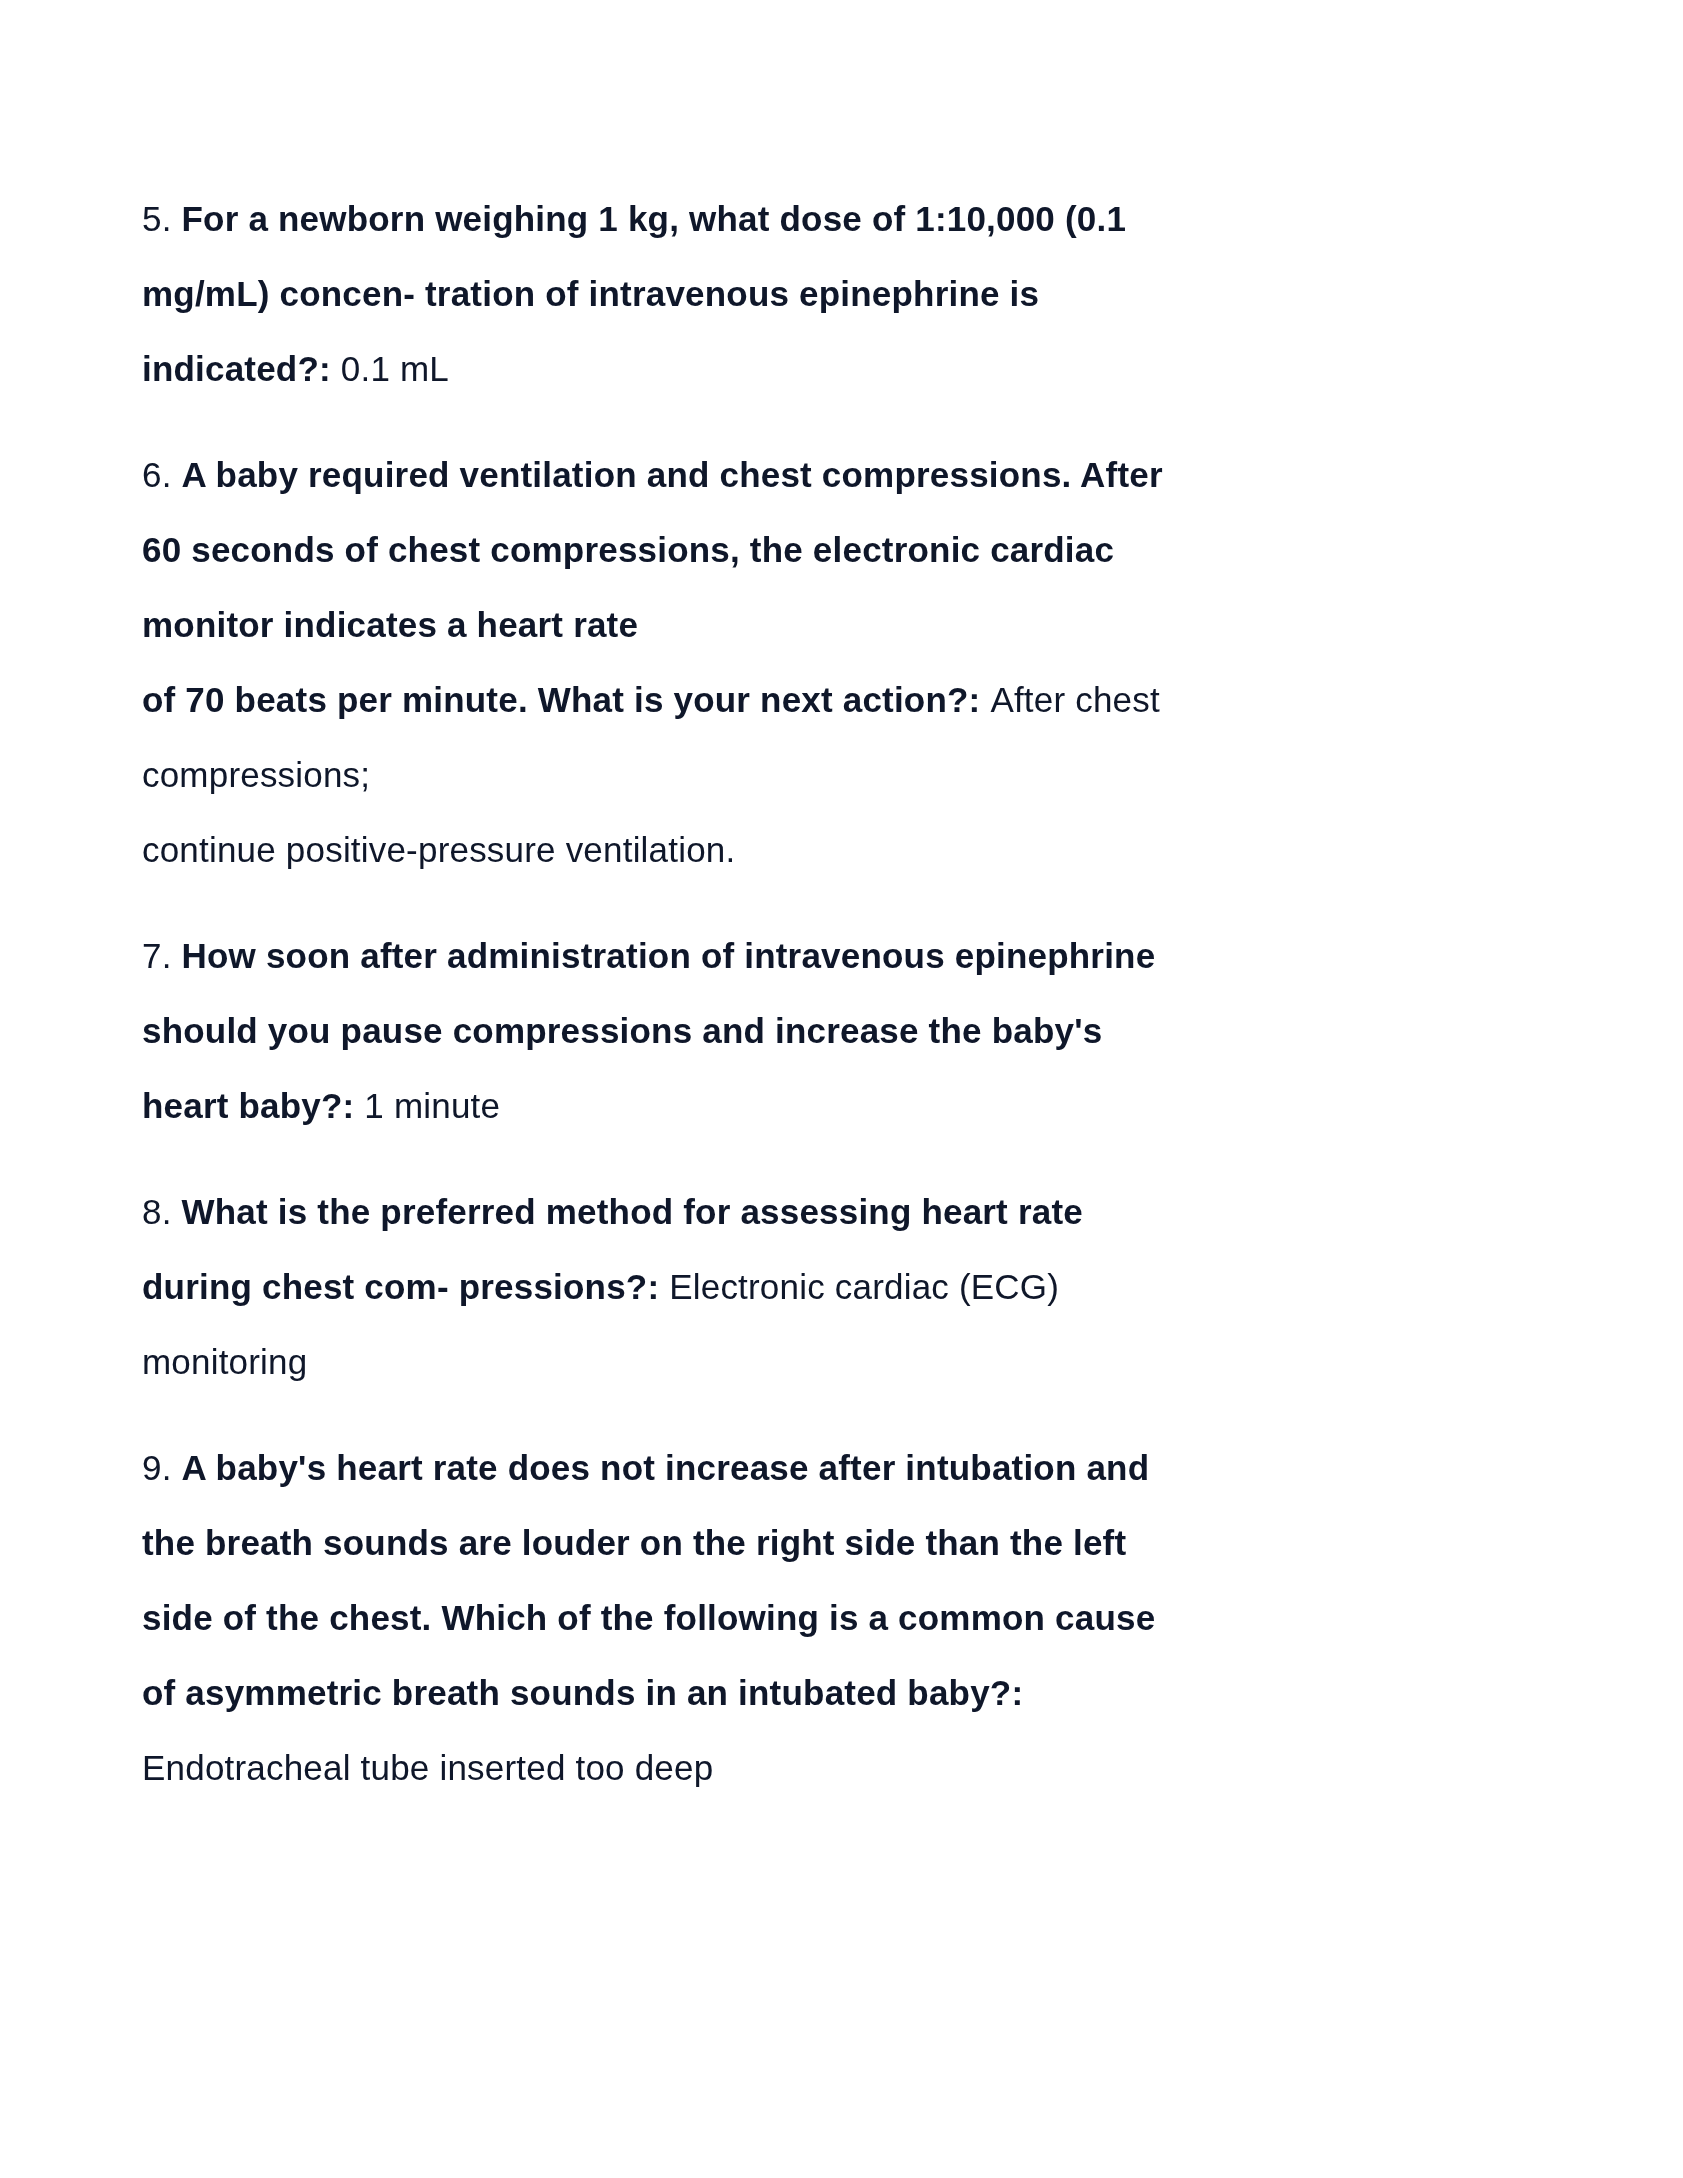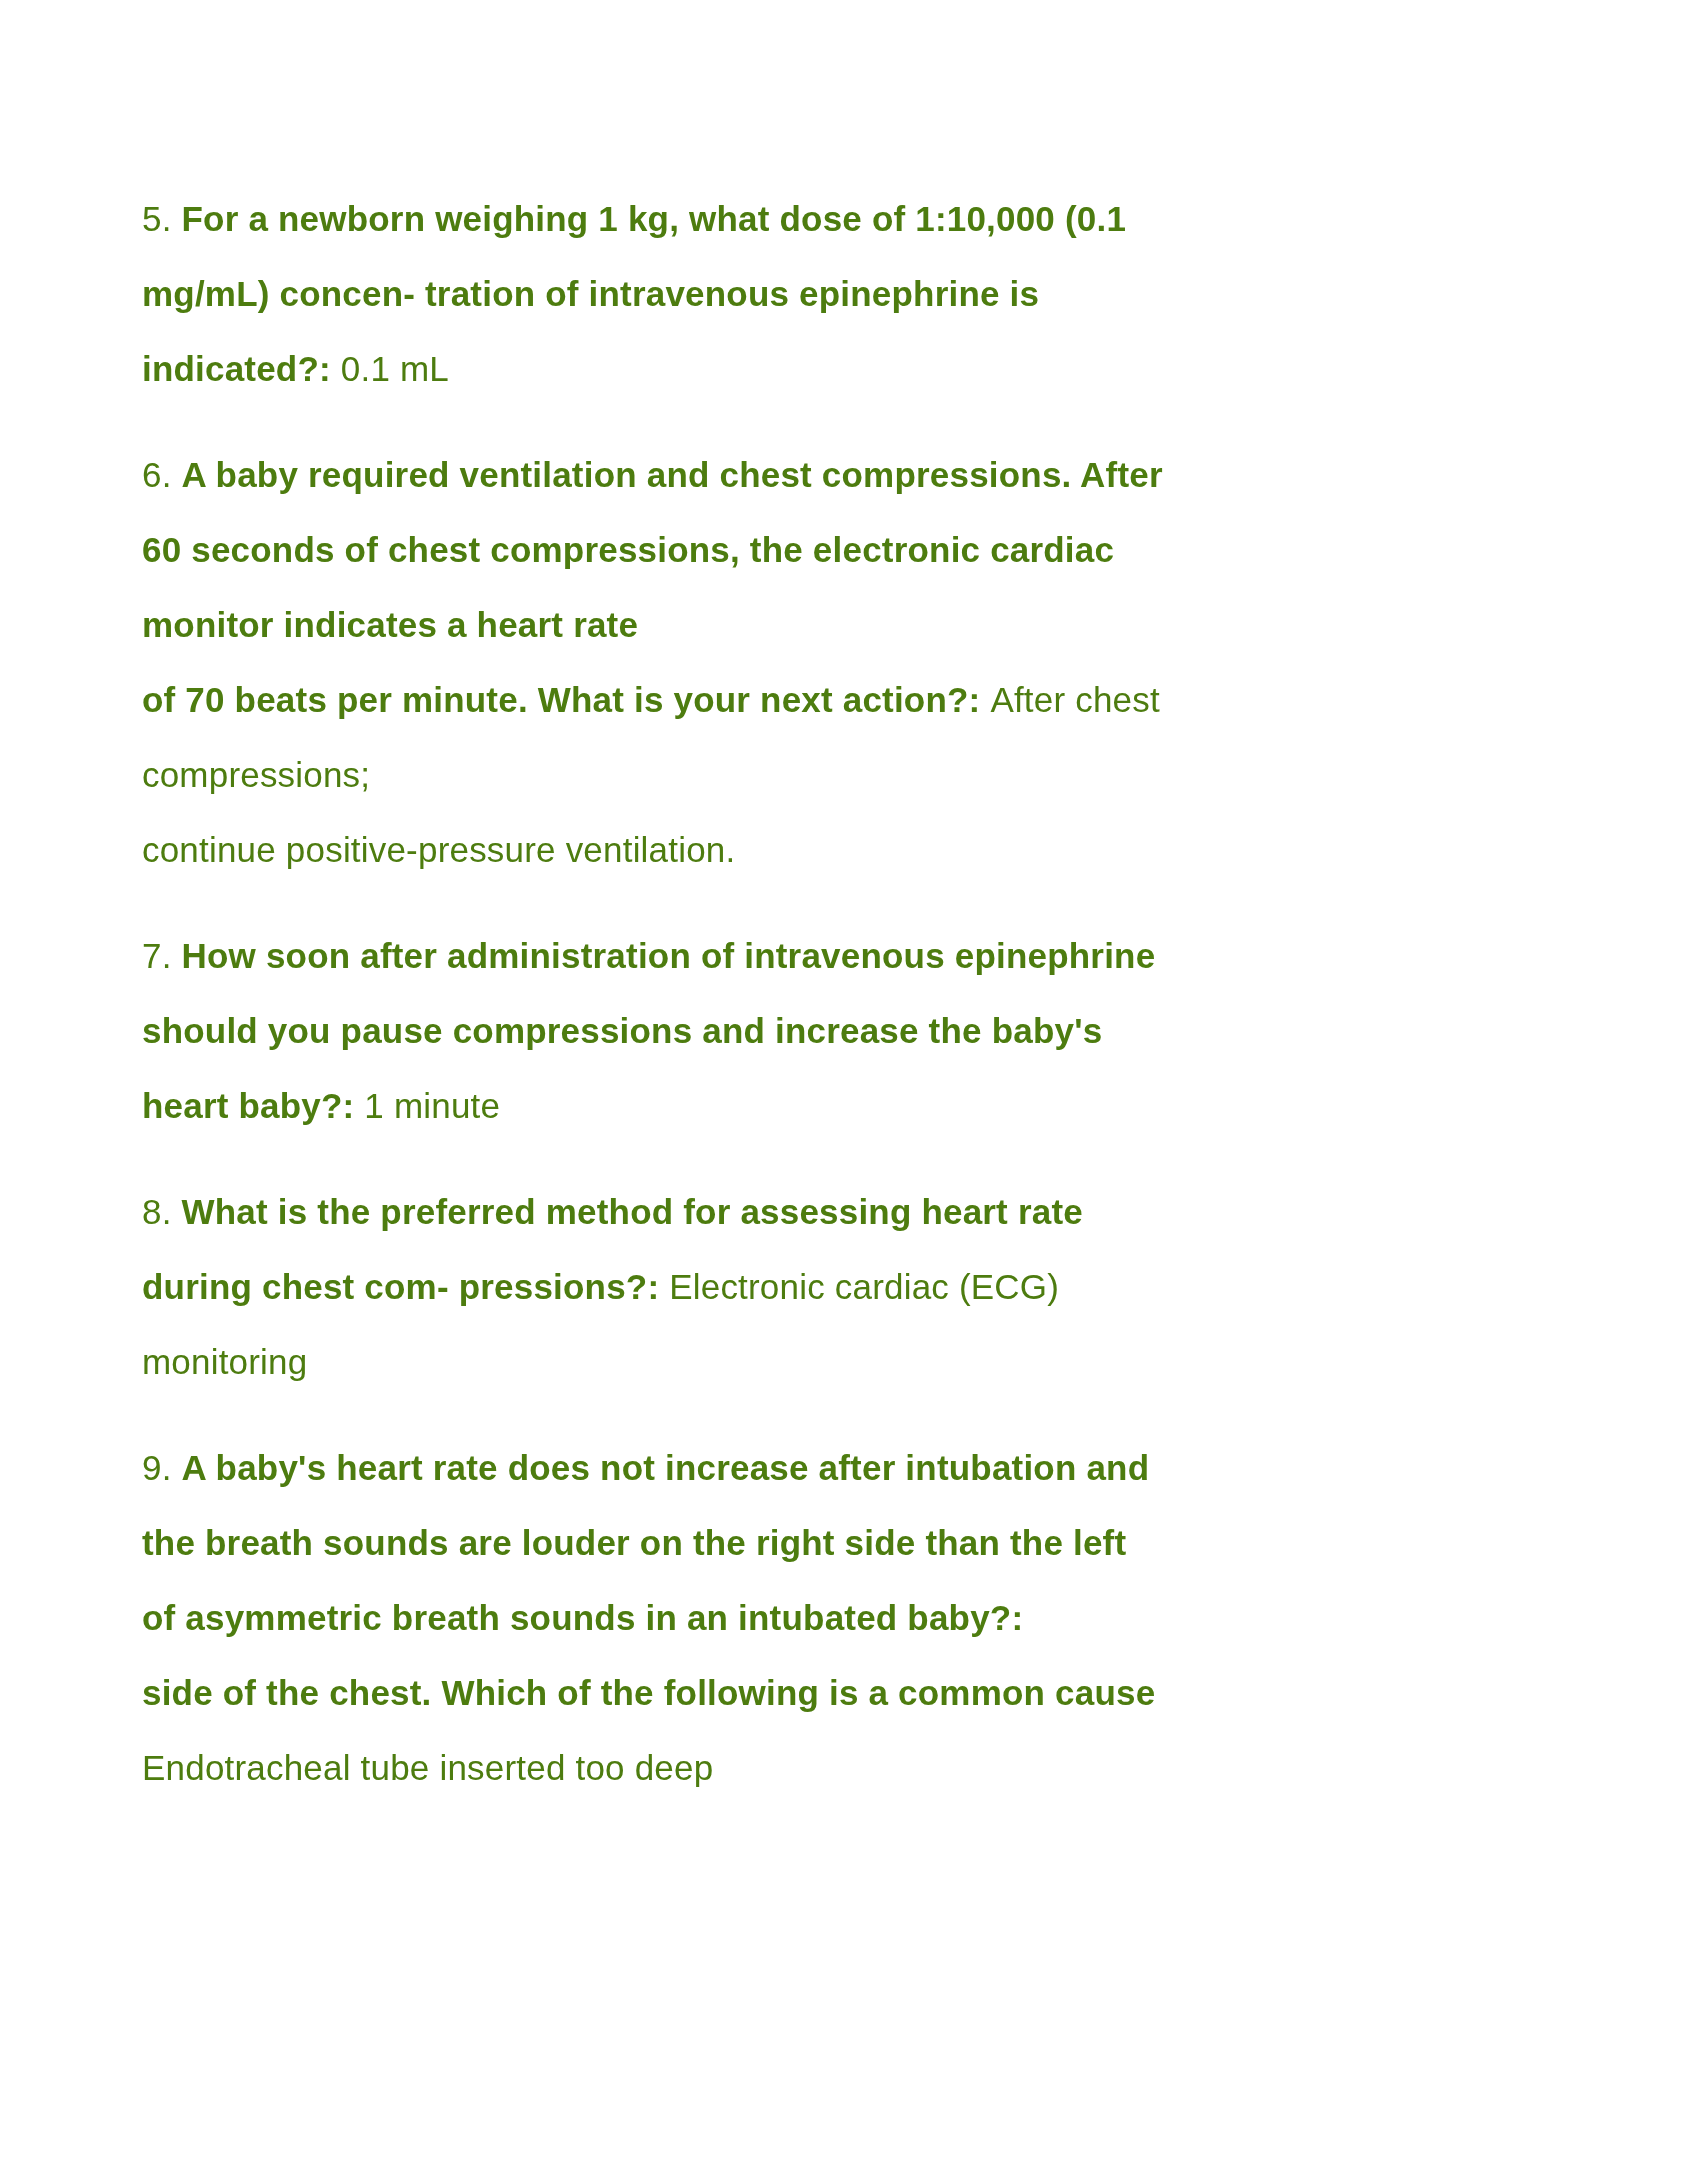--- a/index.html
+++ b/index.html
@@ -7,21 +7,21 @@
     padding: 0;
     background: #ffffff;
   }
   .page {
     position: relative;
     width: 1683px;
     height: 2178px;
     background: #ffffff;
     overflow: hidden;
     font-family: "Liberation Sans", sans-serif;
-    color: #4d7c0f;
+    color: #0f172a;
   }
   .content {
     position: absolute;
     top: 181px;
     left: 142px;
     right: 149px;
   }
   .qa-block {
     margin: 0 0 31px 0;
   }
@@ -62,19 +62,19 @@
         <div class="text-line"><span class="run-bold">heart baby?: </span><span class="run-regular">1 minute</span></div>
       </div>
       <div class="qa-block">
         <div class="text-line"><span class="run-regular">8. </span><span class="run-bold">What is the preferred method for assessing heart rate</span></div>
         <div class="text-line"><span class="run-bold">during chest com- pressions?: </span><span class="run-regular">Electronic cardiac (ECG)</span></div>
         <div class="text-line"><span class="run-regular">monitoring</span></div>
       </div>
       <div class="qa-block">
         <div class="text-line"><span class="run-regular">9. </span><span class="run-bold">A baby's heart rate does not increase after intubation and</span></div>
         <div class="text-line"><span class="run-bold">the breath sounds are louder on the right side than the left</span></div>
+        <div class="text-line"><span class="run-bold">side of the chest. Which of the following is a common cause</span></div>
         <div class="text-line"><span class="run-bold">of asymmetric breath sounds in an intubated baby?:</span></div>
-        <div class="text-line"><span class="run-bold">side of the chest. Which of the following is a common cause</span></div>
         <div class="text-line"><span class="run-regular">Endotracheal tube inserted too deep</span></div>
       </div>
     </div>
 </div>
 
 
 </body></html>

